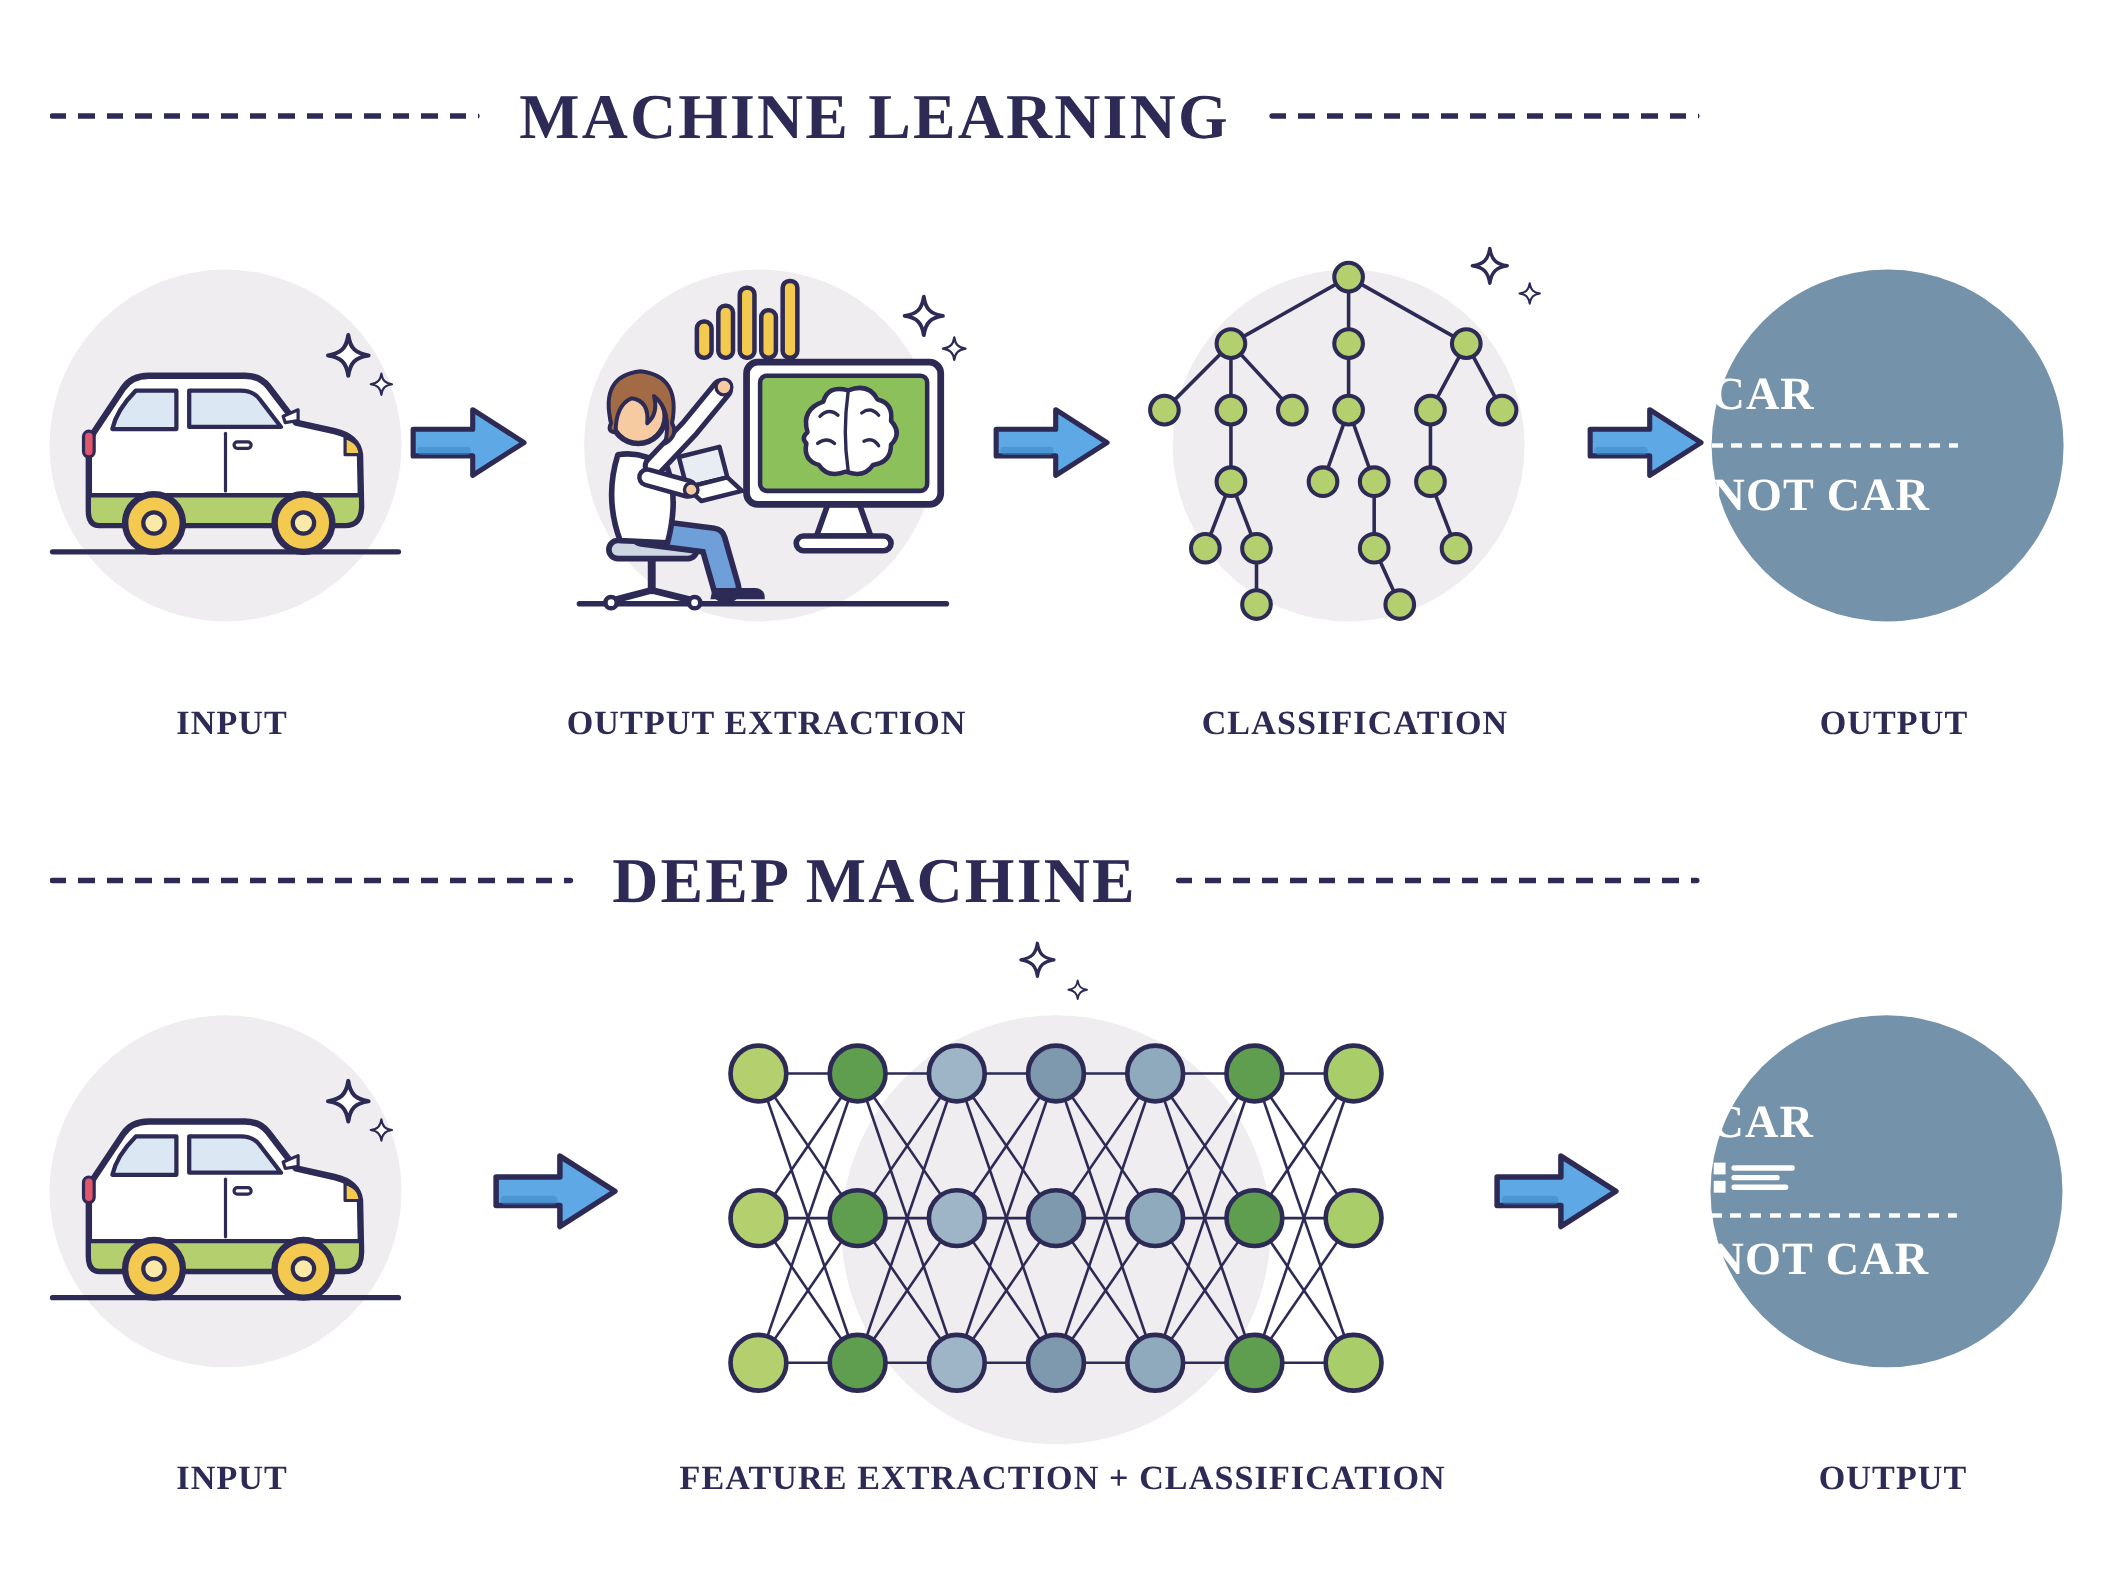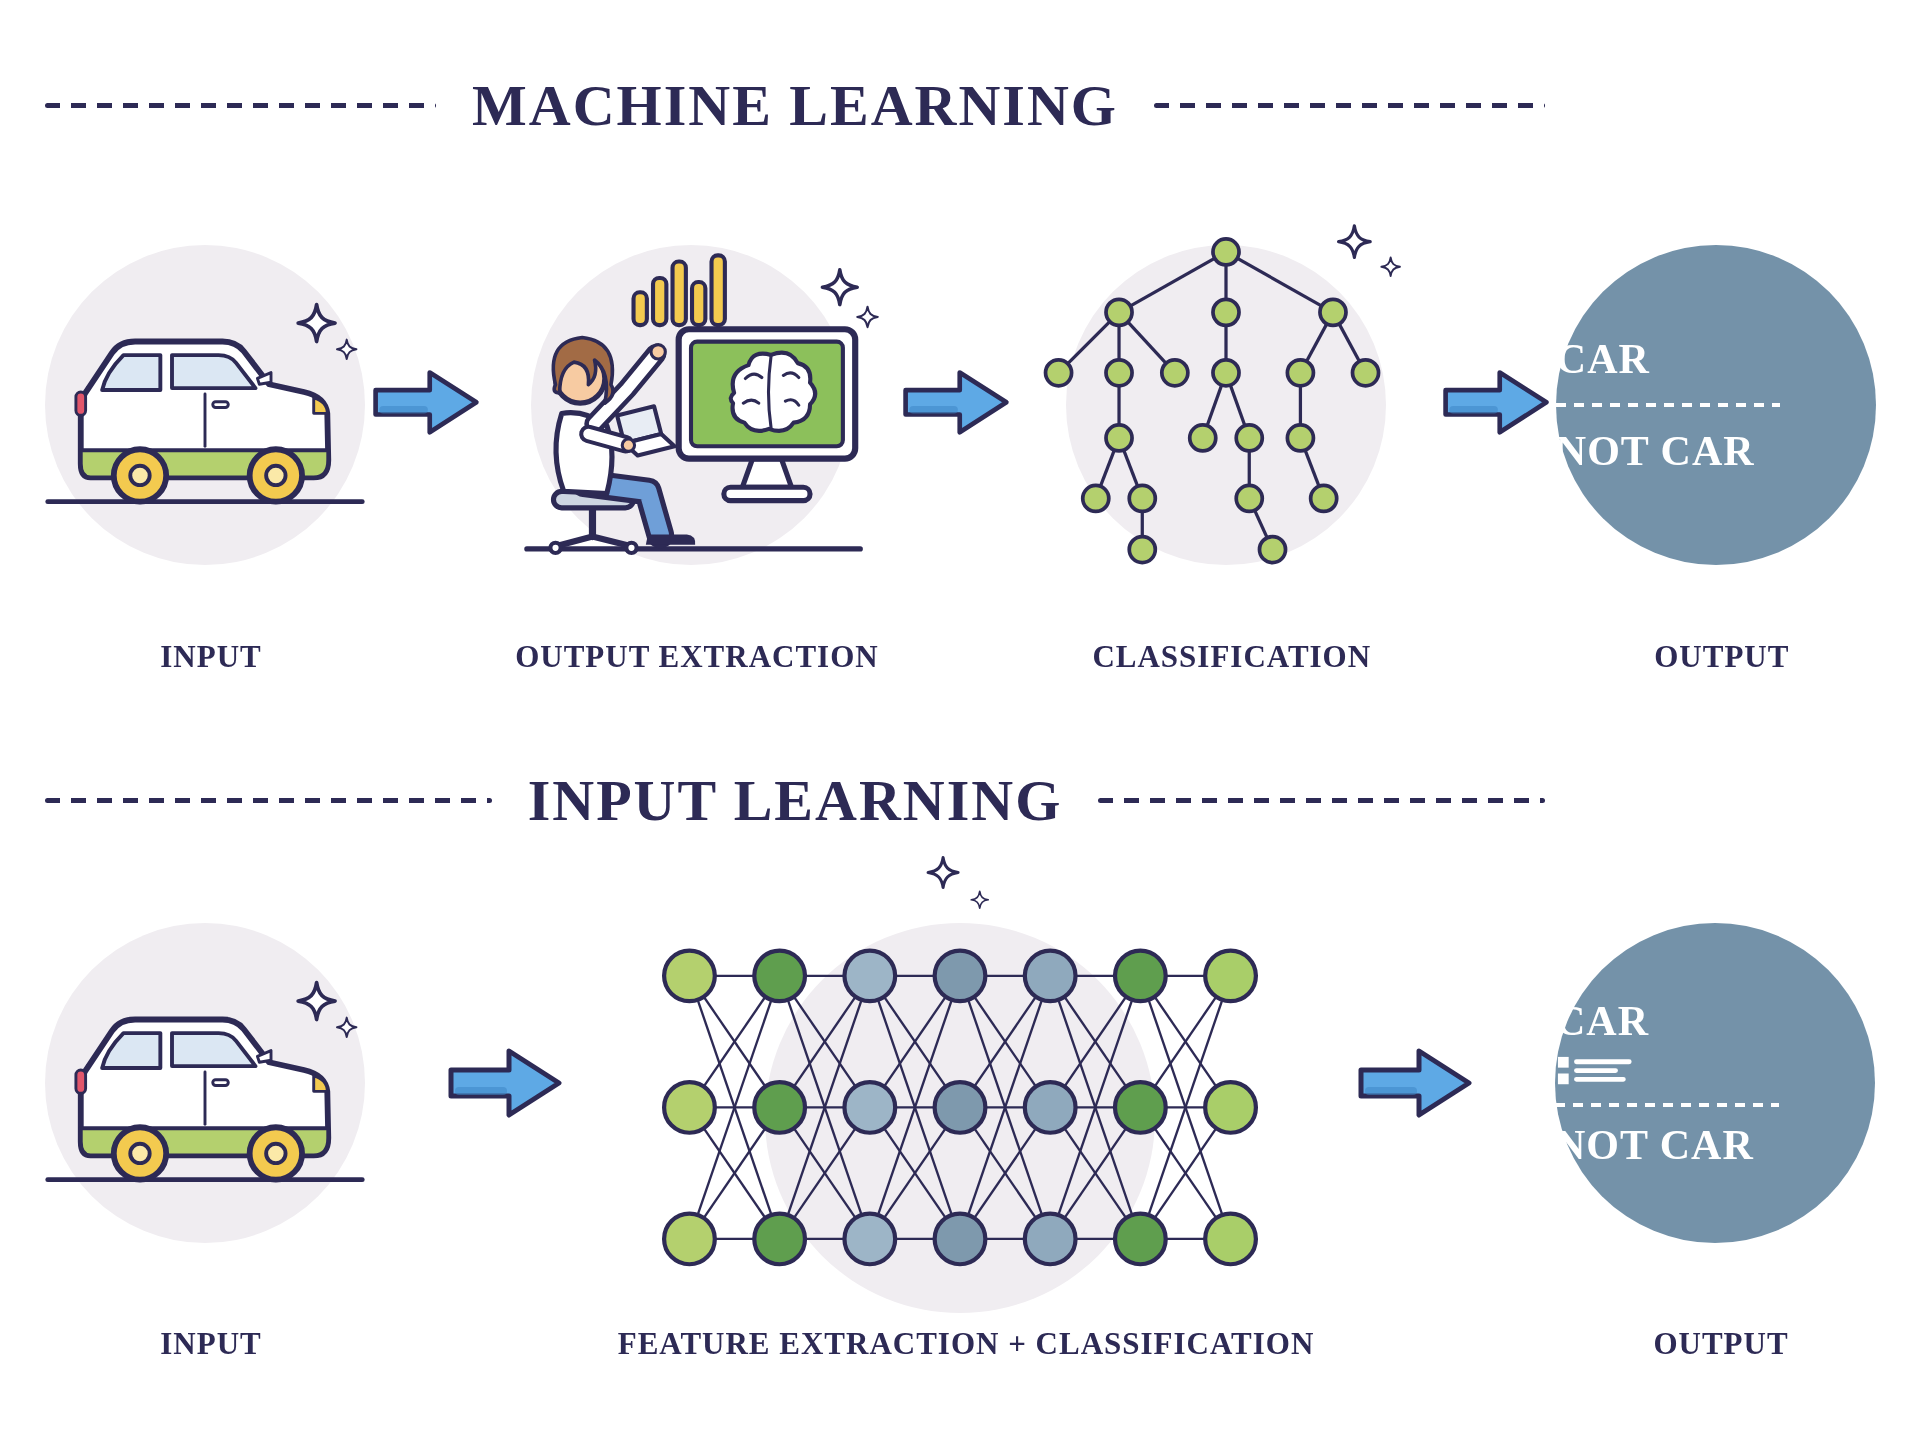--- a/index.html
+++ b/index.html
@@ -11,21 +11,21 @@
     --node-slate:#7e99ad;
     --bg-circle:#f0edf1;
     --output-circle:#7492a9;
     --wheel-yellow:#f3ca4f;
     --screen-green:#8cc05b;
   }
   html,body{margin:0;padding:0;background:#ffffff;}
   .canvas{width:1920px;height:1440px;position:relative;background:#ffffff;overflow:hidden;
           font-family:"Liberation Serif",serif;color:var(--ink);}
   
-  .title-row{display:flex;align-items:center;gap:36px;width:1500px;margin-left:45px;justify-content:flex-end;}
+  .title-row{display:flex;align-items:center;gap:36px;width:1500px;margin-left:45px;}
   .dash{flex:1;height:5px;border-radius:3px;
         background:repeating-linear-gradient(90deg,var(--ink) 0 15px,transparent 15px 26px);}
   .section-title{font-weight:700;font-size:58px;letter-spacing:2px;margin:0;white-space:nowrap;color:var(--ink);}
   .panel-ml{padding-top:72px;}
   .panel-dl{padding-top:92px;}
   
   .flow{display:flex;justify-content:space-between;align-items:flex-start;padding:0 40px;}
   .flow-ml{margin-top:66px;}
   .flow-dl{margin-top:24px;}
   .stage{display:flex;flex-direction:column;align-items:center;}
@@ -253,21 +253,21 @@
         </div>
         <div class="stage-label">OUTPUT</div>
       </div>
 
     </div>
   </section>
 
   <section class="panel panel-dl">
     <div class="title-row">
       <div class="dash"></div>
-      <h2 class="section-title">INPUT LEARNING</h2>
+      <h2 class="section-title">DEEP MACHINE</h2>
       <div class="dash"></div>
     </div>
 
     <div class="flow flow-dl">
 
       <div class="stage w-input">
         <div class="art art-dl">
           <div class="stage-circle"></div>
           <svg class="car-svg" viewBox="0 0 340 230">
             <line x1="8" y1="215" x2="332" y2="215" class="ink-line" stroke-width="5"></line>

